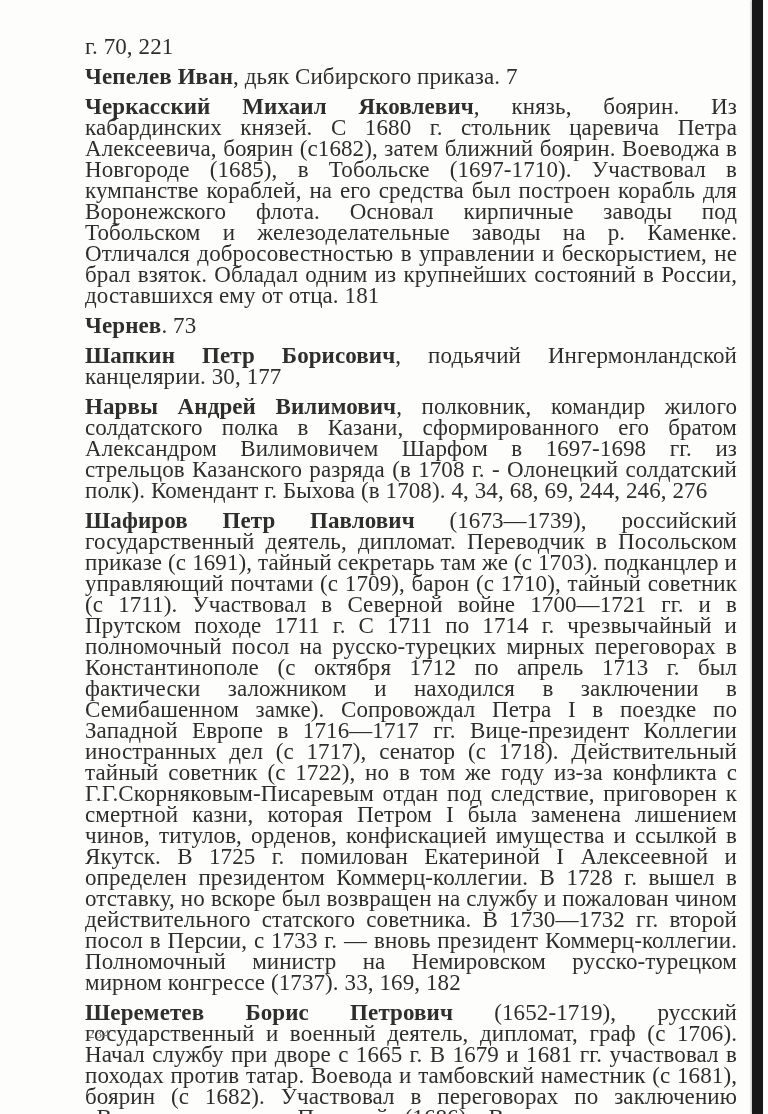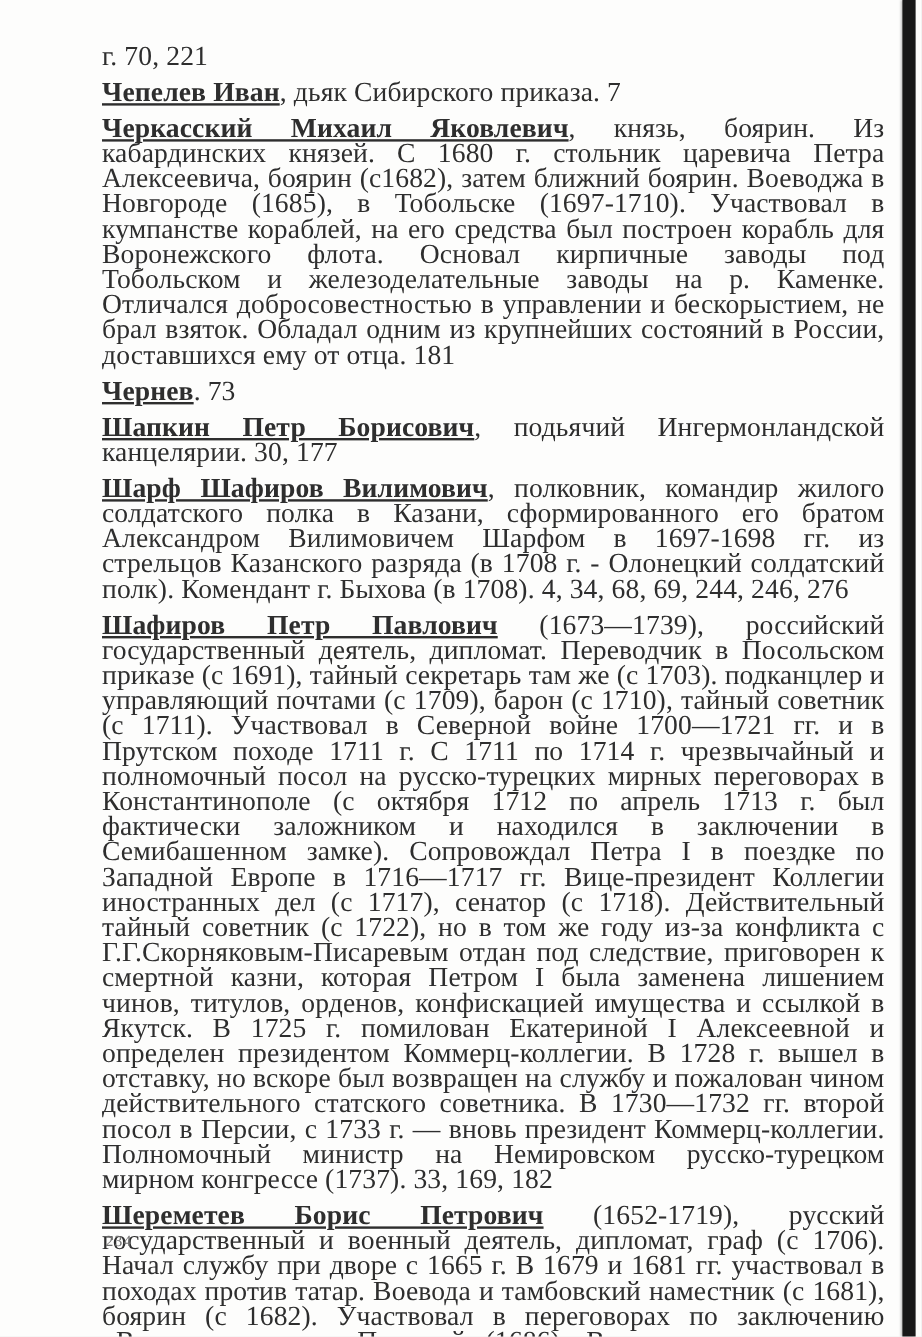--- a/index.html
+++ b/index.html
@@ -24,21 +24,20 @@
   }
   p.entry {
     margin: 0 0 9px 0;
     font-size: 23px;
     line-height: 21px;
     text-align: justify;
     letter-spacing: 0.1px;
   }
   .entry-name {
     font-weight: bold;
-    text-decoration: underline;
   }
   .page-number {
     position: absolute;
     left: 88px;
     top: 1026px;
     font-size: 13px;
     color: #707070;
     letter-spacing: 1px;
   }
   .edge-strip {
@@ -64,21 +63,21 @@
 
 
     <p class="entry"><span class="entry-name">Черкасский Михаил Яковлевич</span><span class="entry-text">, князь, боярин. Из кабардинских князей. С 1680 г. стольник царевича Петра Алексеевича, боярин (с1682), затем ближний боярин. Воеводжа в Новгороде (1685), в Тобольске (1697-1710). Участвовал в кумпанстве кораблей, на его средства был построен корабль для Воронежского флота. Основал кирпичные заводы под Тобольском и железоделательные заводы на р. Каменке. Отличался добросовестностью в управлении и бескорыстием, не брал взяток. Обладал одним из крупнейших состояний в России, доставшихся ему от отца. 181</span></p>
 
     <p class="entry"><span class="entry-name">Чернев</span><span class="entry-text">. 73</span></p>
 
 
 
     <p class="entry"><span class="entry-name">Шапкин Петр Борисович</span><span class="entry-text">, подьячий Ингермонландской канцелярии. 30, 177</span></p>
 
-    <p class="entry"><span class="entry-name">Шарф Шафиров Вилимович</span><span class="entry-text">, полковник, командир жилого солдатского полка в Казани, сформированного его братом Александром Вилимовичем Шарфом в 1697-1698 гг. из стрельцов Казанского разряда (в 1708 г. - Олонецкий солдатский полк). Комендант г. Быхова (в 1708). 4, 34, 68, 69, 244, 246, 276</span></p>
+    <p class="entry"><span class="entry-name">Нарвы Андрей Вилимович</span><span class="entry-text">, полковник, командир жилого солдатского полка в Казани, сформированного его братом Александром Вилимовичем Шарфом в 1697-1698 гг. из стрельцов Казанского разряда (в 1708 г. - Олонецкий солдатский полк). Комендант г. Быхова (в 1708). 4, 34, 68, 69, 244, 246, 276</span></p>
 
     <p class="entry"><span class="entry-name">Шафиров Петр Павлович</span><span class="entry-text"> (1673—1739), российский государственный деятель, дипломат. Переводчик в Посольском приказе (с 1691), тайный секретарь там же (с 1703). подканцлер и управляющий почтами (с 1709), барон (с 1710), тайный советник (с 1711). Участвовал в Северной войне 1700—1721 гг. и в Прутском походе 1711 г. С 1711 по 1714 г. чрезвычайный и полномочный посол на русско-турецких мирных переговорах в Константинополе (с октября 1712 по апрель 1713 г. был фактически заложником и находился в заключении в Семибашенном замке). Сопровождал Петра I в поездке по Западной Европе в 1716—1717 гг. Вице-президент Коллегии иностранных дел (с 1717), сенатор (с 1718). Действительный тайный советник (с 1722), но в том же году из-за конфликта с Г.Г.Скорняковым-Писаревым отдан под следствие, приговорен к смертной казни, которая Петром I была заменена лишением чинов, титулов, орденов, конфискацией имущества и ссылкой в Якутск. В 1725 г. помилован Екатериной I Алексеевной и определен президентом Коммерц-коллегии. В 1728 г. вышел в отставку, но вскоре был возвращен на службу и пожалован чином действительного статского советника. В 1730—1732 гг. второй посол в Персии, с 1733 г. — вновь президент Коммерц-коллегии. Полномочный министр на Немировском русско-турецком мирном конгрессе (1737). 33, 169, 182</span></p>
 
 
     <p class="entry"><span class="entry-name">Шереметев Борис Петрович</span><span class="entry-text"> (1652-1719), русский государственный и военный деятель, дипломат,  граф (с 1706). Начал службу при дворе с 1665 г. В 1679 и 1681 гг. участвовал в походах против татар. Воевода и  тамбовский наместник (с 1681), боярин (с 1682). Участвовал в переговорах по заключению «Вечного мира» с Польшей (1686). В качестве великого и полномочного посла отвозил ратификационные грамоты поль-</span></p>
 
   </div>
 
   <div class="page-number">234</div>
 

